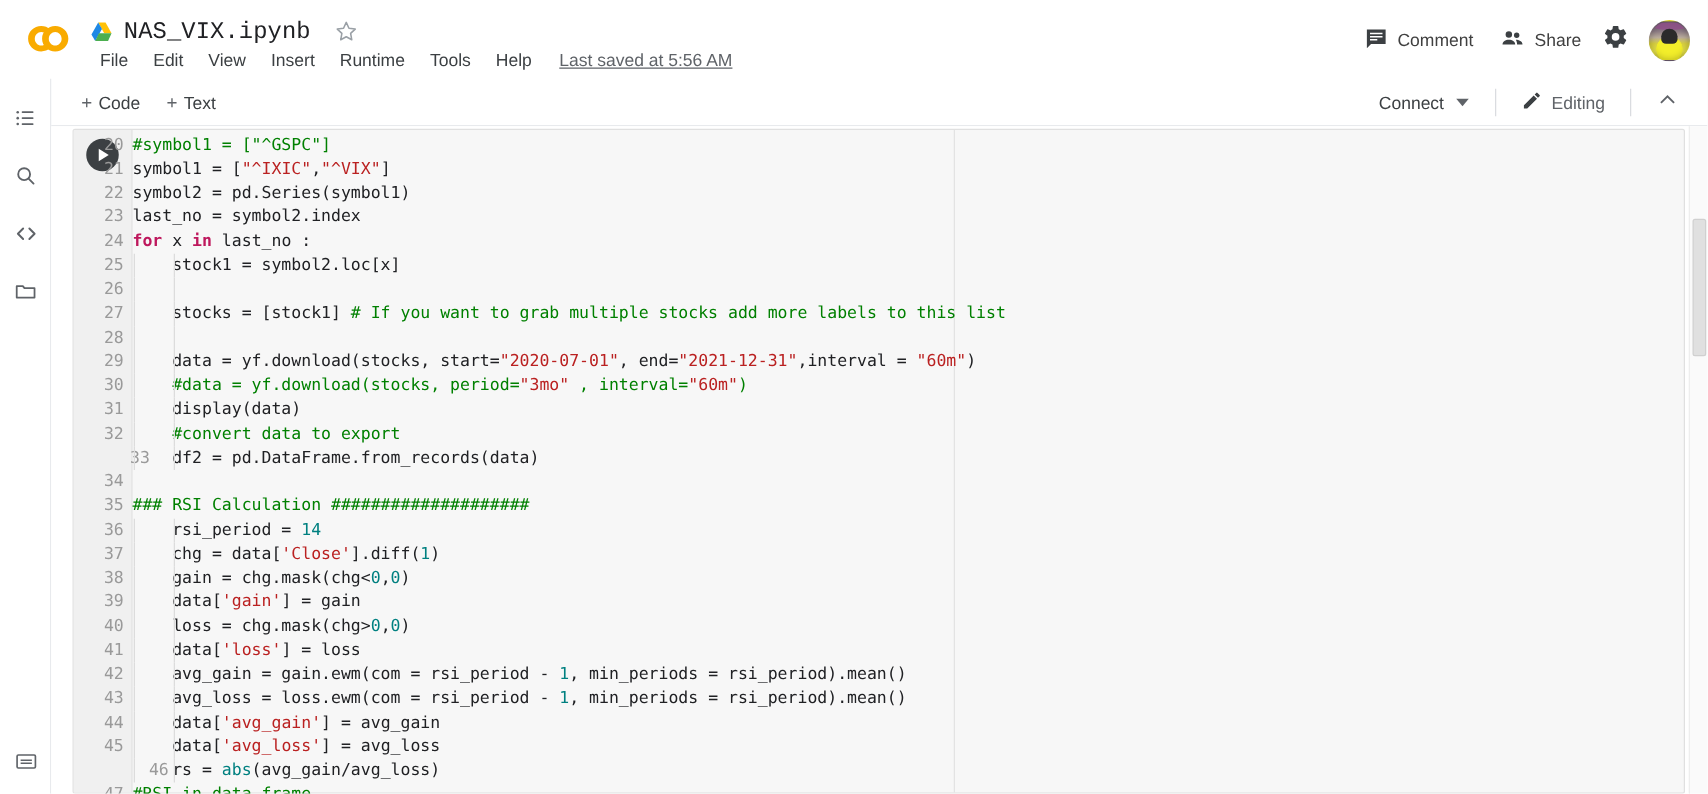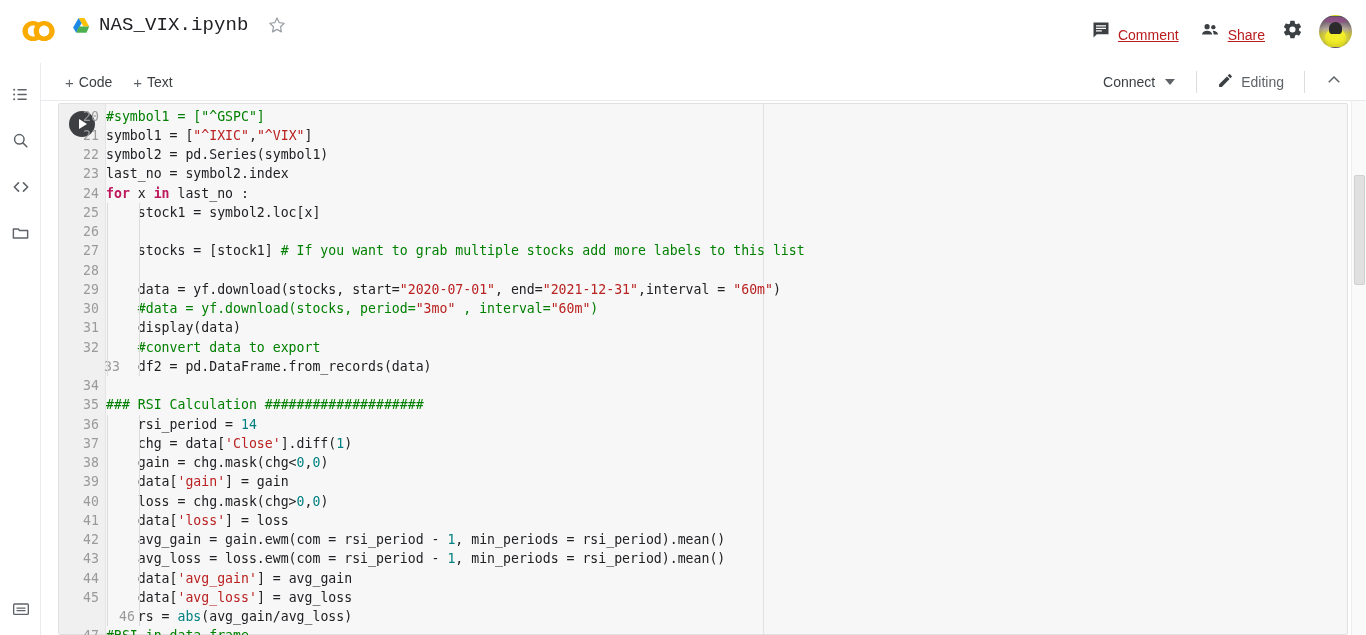--- a/index.html
+++ b/index.html
@@ -43,23 +43,23 @@
   .saved-note {
     font-size:14px; color:#5f6368; margin-left:12px; text-decoration:underline;
     white-space:nowrap; cursor:pointer;
   }
 
   .header-right {
     position:absolute; right:14px; top:12px;
     display:flex; align-items:center; gap:0px;
   }
   .hr-btn {
-    display:flex; align-items:flex-end; gap:7px;
+    display:flex; align-items:center; gap:7px;
     padding:6px 10px; border-radius:4px; cursor:pointer;
-    font-size:14px; color:#b91c1c;text-decoration:underline;
+    font-size:14px; color:#404040;
   }
   .gear-btn { padding:7px; border-radius:50%; cursor:pointer; display:flex; }
   .avatar {
     width:33px; height:33px; border-radius:50%; margin-left:9px;
     background:
       radial-gradient(circle at 50% 72%, #f3ee2a 0 38%, transparent 39%),
       linear-gradient(to bottom, #6b5a6e 0%, #8e7d86 26%, #b9ab9b 42%, #d8d03f 58%, #e8e44a 78%, #cfc93c 100%);
     border:1px solid rgba(0,0,0,0.12);
     position:relative; overflow:hidden; cursor:pointer;
     box-shadow: inset 0 0 6px rgba(0,0,0,0.25);
@@ -195,20 +195,30 @@
         </svg>
       </span>
       <span class="nb-title">NAS_VIX.ipynb</span>
       <span>
         <svg class="star-icon" viewBox="0 0 24 24">
           <path d="M12 3.5l2.6 5.6 6 .8-4.4 4.2 1.1 6.1-5.3-2.9-5.3 2.9 1.1-6.1L3.4 9.9l6-.8z" fill="none" stroke="#9aa0a6" stroke-width="1.5" stroke-linejoin="round"></path>
         </svg>
       </span>
     </div>
 
+    <div class="menu-row">
+      <div class="menu-item">File</div>
+      <div class="menu-item">Edit</div>
+      <div class="menu-item">View</div>
+      <div class="menu-item">Insert</div>
+      <div class="menu-item">Runtime</div>
+      <div class="menu-item">Tools</div>
+      <div class="menu-item">Help</div>
+      <div class="saved-note">Last saved at 5:56 AM</div>
+    </div>
 
     <div class="header-right">
       <div class="hr-btn">
         <span>
           <svg width="20" height="20" viewBox="0 0 24 24" fill="#3c4043">
             <path d="M3 3h18v14H7l-4 4z"></path>
             <path d="M6 7h12M6 10h12M6 13h7" stroke="#fff" stroke-width="1.4"></path>
           </svg>
         </span>
         <span>Comment</span>

